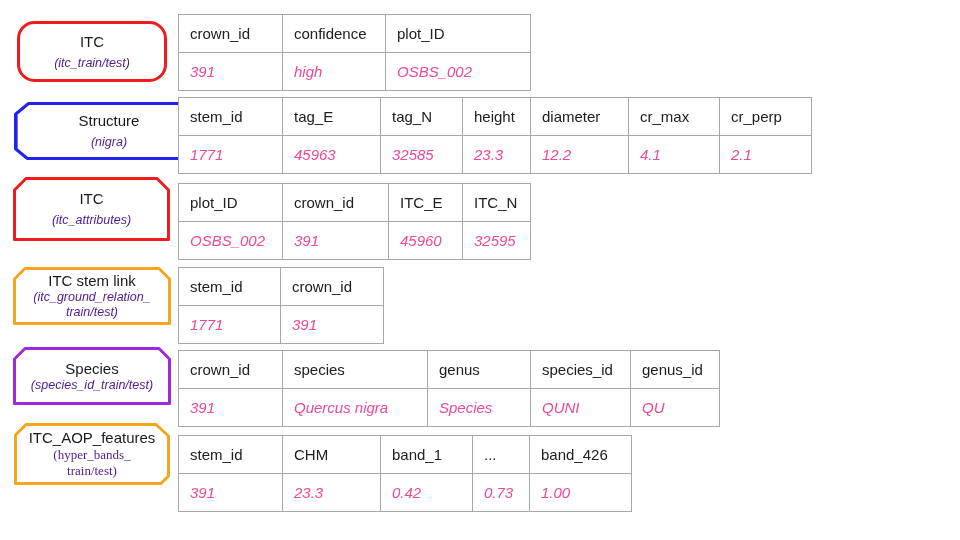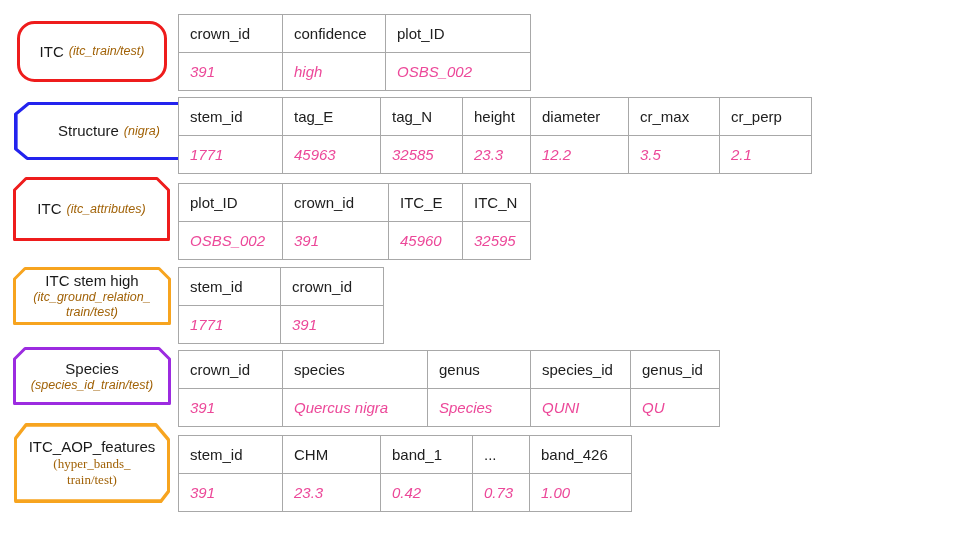--- a/index.html
+++ b/index.html
@@ -20,23 +20,23 @@
   .schema-table tr.val td {height:37px; color:#ec4899; font-style:italic;}
 
   
   .box {position:absolute;}
   .box svg {position:absolute; left:0; top:0; width:100%; height:100%; display:block;}
   .box .lbl {
     position:relative; width:100%; height:100%;
     display:flex; flex-direction:column; align-items:center; justify-content:center;
     text-align:center; color:#1a1a1a; line-height:1.2; padding:0 6px; box-sizing:border-box;
   }
-  .box .lbl.inline {flex-direction:row; gap:5px;}
+  .box .lbl.inline {flex-direction:column; gap:5px;}
   .box .title {font-size:15px;}
-  .box .sub {font-size:12.5px; font-style:italic; color:#a16207;}
+  .box .sub {font-size:12.5px; font-style:italic; color:#4c1d95;}
   .box .sub.plain {font-style:normal; font-size:13px;font-family:Liberation Serif, serif;}
 </style>
 </head>
 <body>
 
 <div class="stage">
 
   <div class="box" style="left:17px; top:21px; width:150px; height:61px">
     <svg viewBox="0 0 150 61" preserveAspectRatio="none">
       <rect x="1.5" y="1.5" width="147" height="58" rx="16" fill="#ffffff" stroke-width="3" stroke="#ee1c1c"></rect>
@@ -65,37 +65,37 @@
       <span class="title">ITC</span>
       <span class="sub">(itc_attributes)</span>
     </div>
   </div>
 
   <div class="box" style="left:13px; top:267px; width:158px; height:58px">
     <svg viewBox="0 0 158 58" preserveAspectRatio="none">
       <path d="M 12 1.5 L 146 1.5 L 156.5 12 L 156.5 56.5 L 1.5 56.5 L 1.5 12 Z" fill="#ffffff" stroke-width="3" stroke-linejoin="round" stroke="#f7a41f"></path>
     </svg>
     <div class="lbl">
-      <span class="title">ITC stem high</span>
+      <span class="title">ITC stem link</span>
       <span class="sub">(itc_ground_relation_</span>
       <span class="sub">train/test)</span>
     </div>
   </div>
 
   <div class="box" style="left:13px; top:347px; width:158px; height:58px">
     <svg viewBox="0 0 158 58" preserveAspectRatio="none">
       <path d="M 12 1.5 L 146 1.5 L 156.5 12 L 156.5 56.5 L 1.5 56.5 L 1.5 12 Z" fill="#ffffff" stroke-width="3" stroke-linejoin="round" stroke="#9c2be0"></path>
     </svg>
     <div class="lbl">
       <span class="title">Species</span>
       <span class="sub">(species_id_train/test)</span>
     </div>
   </div>
 
-  <div class="box" style="left:14px; top:423px; width:156px; height:80px">
+  <div class="box" style="left:14px; top:423px; width:156px; height:62px">
     <svg viewBox="0 0 156 62" preserveAspectRatio="none">
       <path d="M 12 1.5 L 142 1.5 L 154.5 13 L 154.5 53 L 147 60.5 L 1.5 60.5 L 1.5 12 Z" fill="#ffffff" stroke-width="3" stroke-linejoin="round" stroke="#f7a41f"></path>
     </svg>
     <div class="lbl">
       <span class="title">ITC_AOP_features</span>
       <span class="sub plain">(hyper_bands_</span>
       <span class="sub plain">train/test)</span>
     </div>
   </div>
 
@@ -138,21 +138,21 @@
       <td>diameter</td>
       <td>cr_max</td>
       <td>cr_perp</td>
     </tr>
     <tr class="val">
       <td>1771</td>
       <td>45963</td>
       <td>32585</td>
       <td>23.3</td>
       <td>12.2</td>
-      <td>3.5</td>
+      <td>4.1</td>
       <td>2.1</td>
     </tr>
   </tbody>
     </table>
 
   <table class="schema-table" style="left:178px; top:183px">
     <colgroup>
         <col style="width:104px">
         <col style="width:106px">
         <col style="width:74px">

